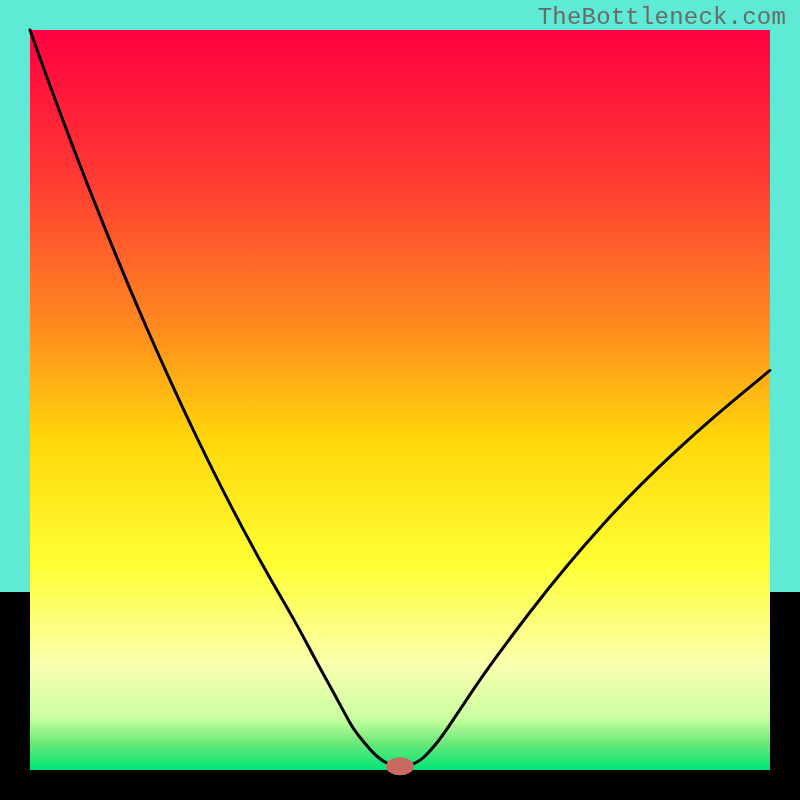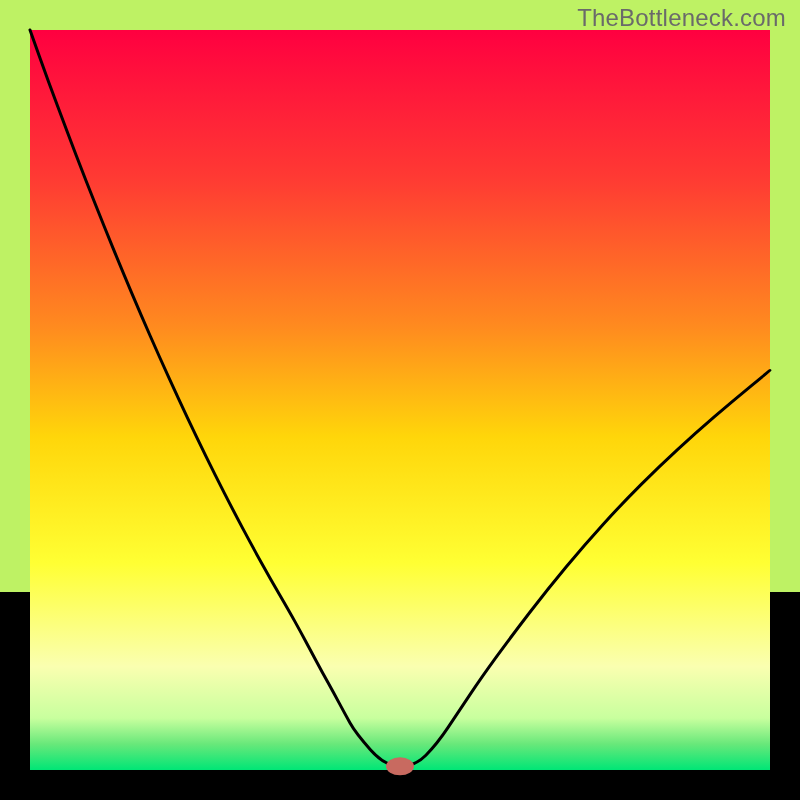--- a/index.html
+++ b/index.html
@@ -8,21 +8,22 @@
     width: 800px;
     height: 800px;
     background: #000;
     overflow: hidden;
     font-family: Arial, Helvetica, sans-serif;
   }
   .frame {
     position: relative;
     width: 800px;
     height: 592px;
-    background: #bef264;
+    background: #5eead4;
+    font-family: Liberation Mono, monospace;
   }
   .watermark {
     position: absolute;
     top: 4px;
     right: 14px;
     color: #6a6a6a;
     font-size: 24px;
     font-weight: 500;
     letter-spacing: 0.2px;
     z-index: 5;

